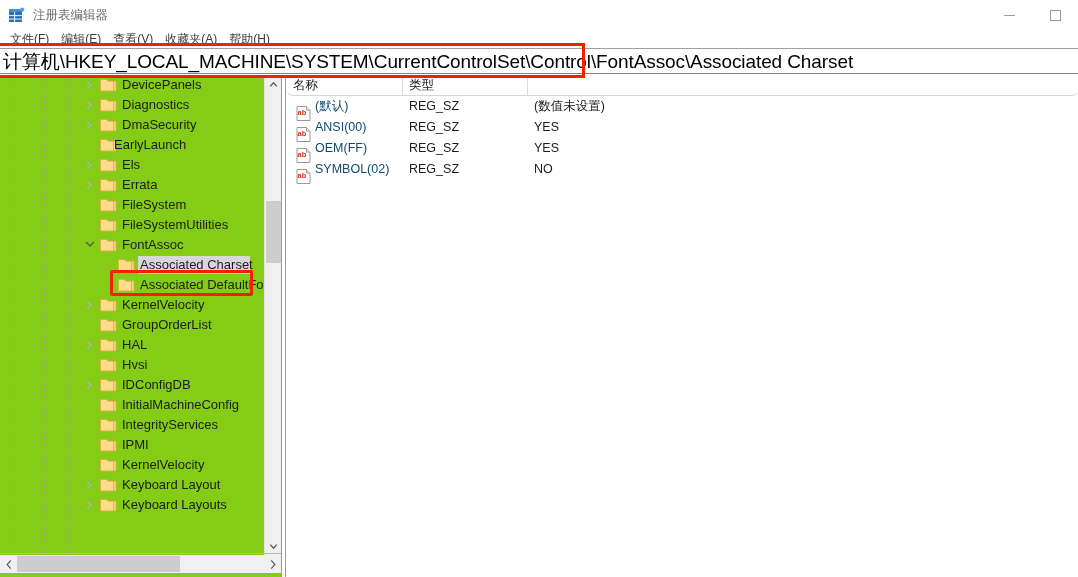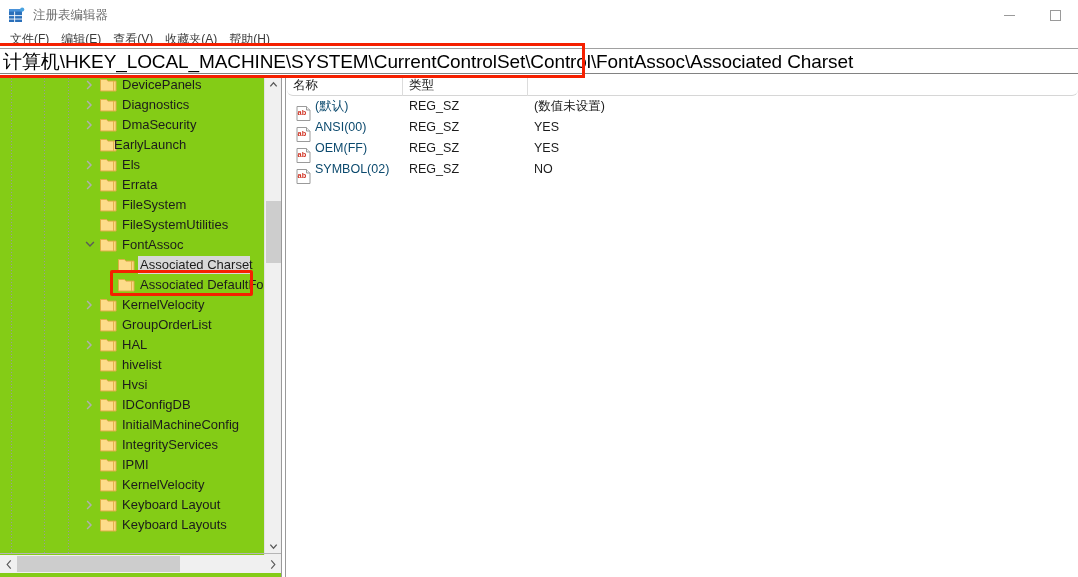--- a/index.html
+++ b/index.html
@@ -419,27 +419,20 @@
             <span class="chev" style="left: 84px;">
               <svg width="8" height="10" viewBox="0 0 8 10">
                 <path d="M1.6 0.6 L6 5 L1.6 9.4 L0.6 8.4 L4 5 L0.6 1.6 Z" fill="#b0b0b0"></path>
               </svg>
             </span>
             <span class="tfolder" style="left: 100px; top: 3px;"><svg width="17" height="14" viewBox="0 0 17 14">
                 <path d="M0.5 1.5 h6 l1.4 1.6 h8.1 v9.9 h-15.5 z" fill="#fddc8a" stroke="#dfae46" stroke-width="1"></path>
                 <path d="M13.6 3.1 v9.9" stroke="#dfae46" stroke-width="1" fill="none"></path>
               </svg></span>
             <span class="tlabel" style="left: 122px;">HAL</span>
-          </div>
-          <div class="trow" style="top: 0px;">
-            <span class="tfolder" style="left: 100px; top: 3px;"><svg width="17" height="14" viewBox="0 0 17 14">
-                <path d="M0.5 1.5 h6 l1.4 1.6 h8.1 v9.9 h-15.5 z" fill="#fddc8a" stroke="#dfae46" stroke-width="1"></path>
-                <path d="M13.6 3.1 v9.9" stroke="#dfae46" stroke-width="1" fill="none"></path>
-              </svg></span>
-            <span class="tlabel" style="left: 122px;">hivelist</span>
           </div>
           <div class="trow" style="top: 0px;">
             <span class="tfolder" style="left: 100px; top: 3px;"><svg width="17" height="14" viewBox="0 0 17 14">
                 <path d="M0.5 1.5 h6 l1.4 1.6 h8.1 v9.9 h-15.5 z" fill="#fddc8a" stroke="#dfae46" stroke-width="1"></path>
                 <path d="M13.6 3.1 v9.9" stroke="#dfae46" stroke-width="1" fill="none"></path>
               </svg></span>
             <span class="tlabel" style="left: 122px;">Hvsi</span>
           </div>
           <div class="trow" style="top: 0px;">
             <span class="chev" style="left: 84px;">

